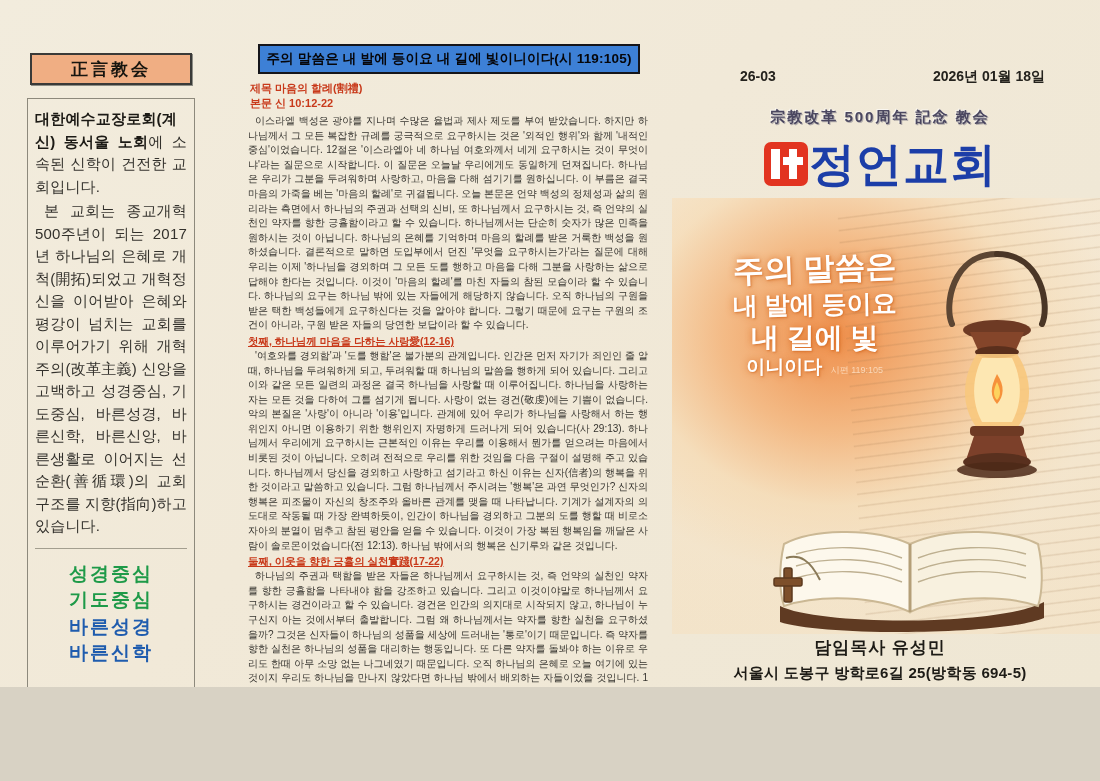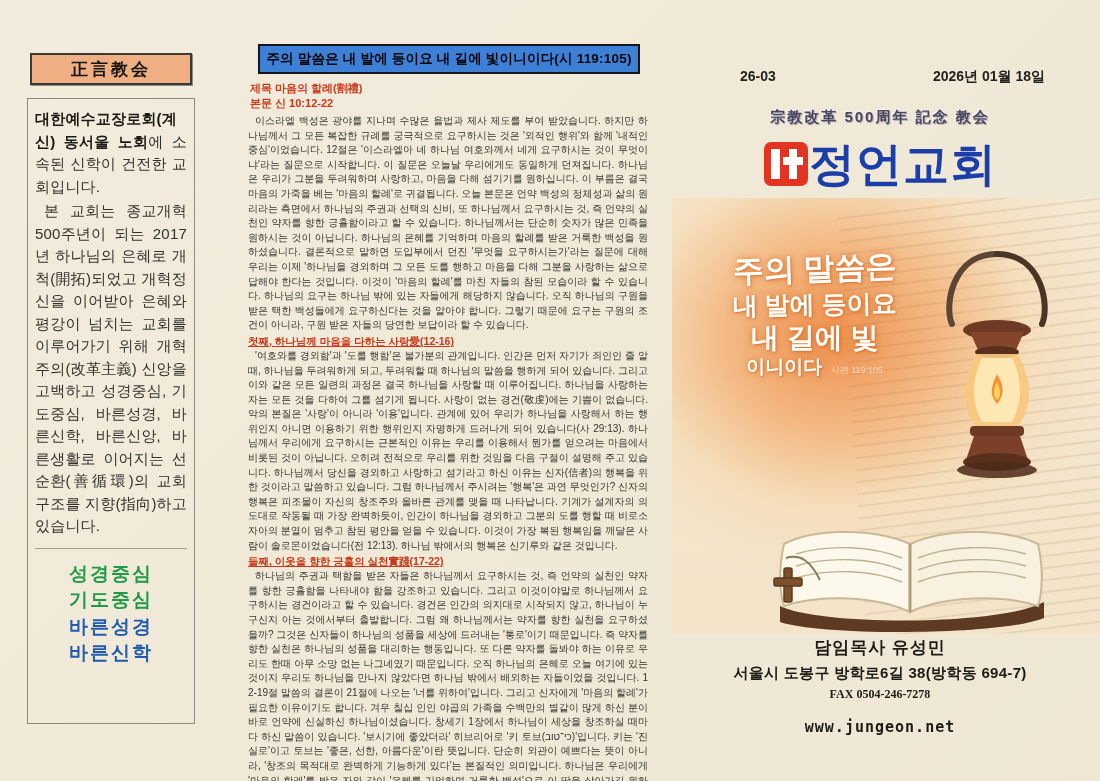--- a/index.html
+++ b/index.html
@@ -2,21 +2,21 @@
 <html><head>
 <meta charset="utf-8">
 <style>
   html,body{margin:0;padding:0;}
   body{
     font-family:"Liberation Sans","DejaVu Sans",sans-serif;
     background:#d8d2c4;
   }
   .page{
     position:relative;
-    width:1100px;height:781px;
+    width:1100px;height:687px;
     background:linear-gradient(135deg,#f2ecdd 0%,#f1e9d8 45%,#efe7d4 100%);
     overflow:hidden;
     color:#2e2c28;
   }
   
   .left-panel{position:absolute;left:22px;top:0;width:185px;height:781px;}
   .left-header{
     position:absolute;left:8px;top:53px;width:158px;height:28px;
     background:#f0ae83;
     border:2px solid #3a3a38;
@@ -223,19 +223,19 @@
         <div class="v3">내 길에 빛</div>
         <div>
           <span class="v4">이니이다</span>
           <span class="vref">시편 119:105</span>
         </div>
       </div>
     </div>
 
     <div class="contact">
       <div class="pastor">담임목사 유성민</div>
-      <div class="address">서울시 도봉구 방학로6길 38(방학동 694-7)</div>
+      <div class="address">서울시 도봉구 방학로6길 25(방학동 694-5)</div>
       <div class="fax">FAX 0504-246-7278</div>
       <div class="website">www.jungeon.net</div>
     </div>
   </section>
 
 </div>
 
 </body></html>

